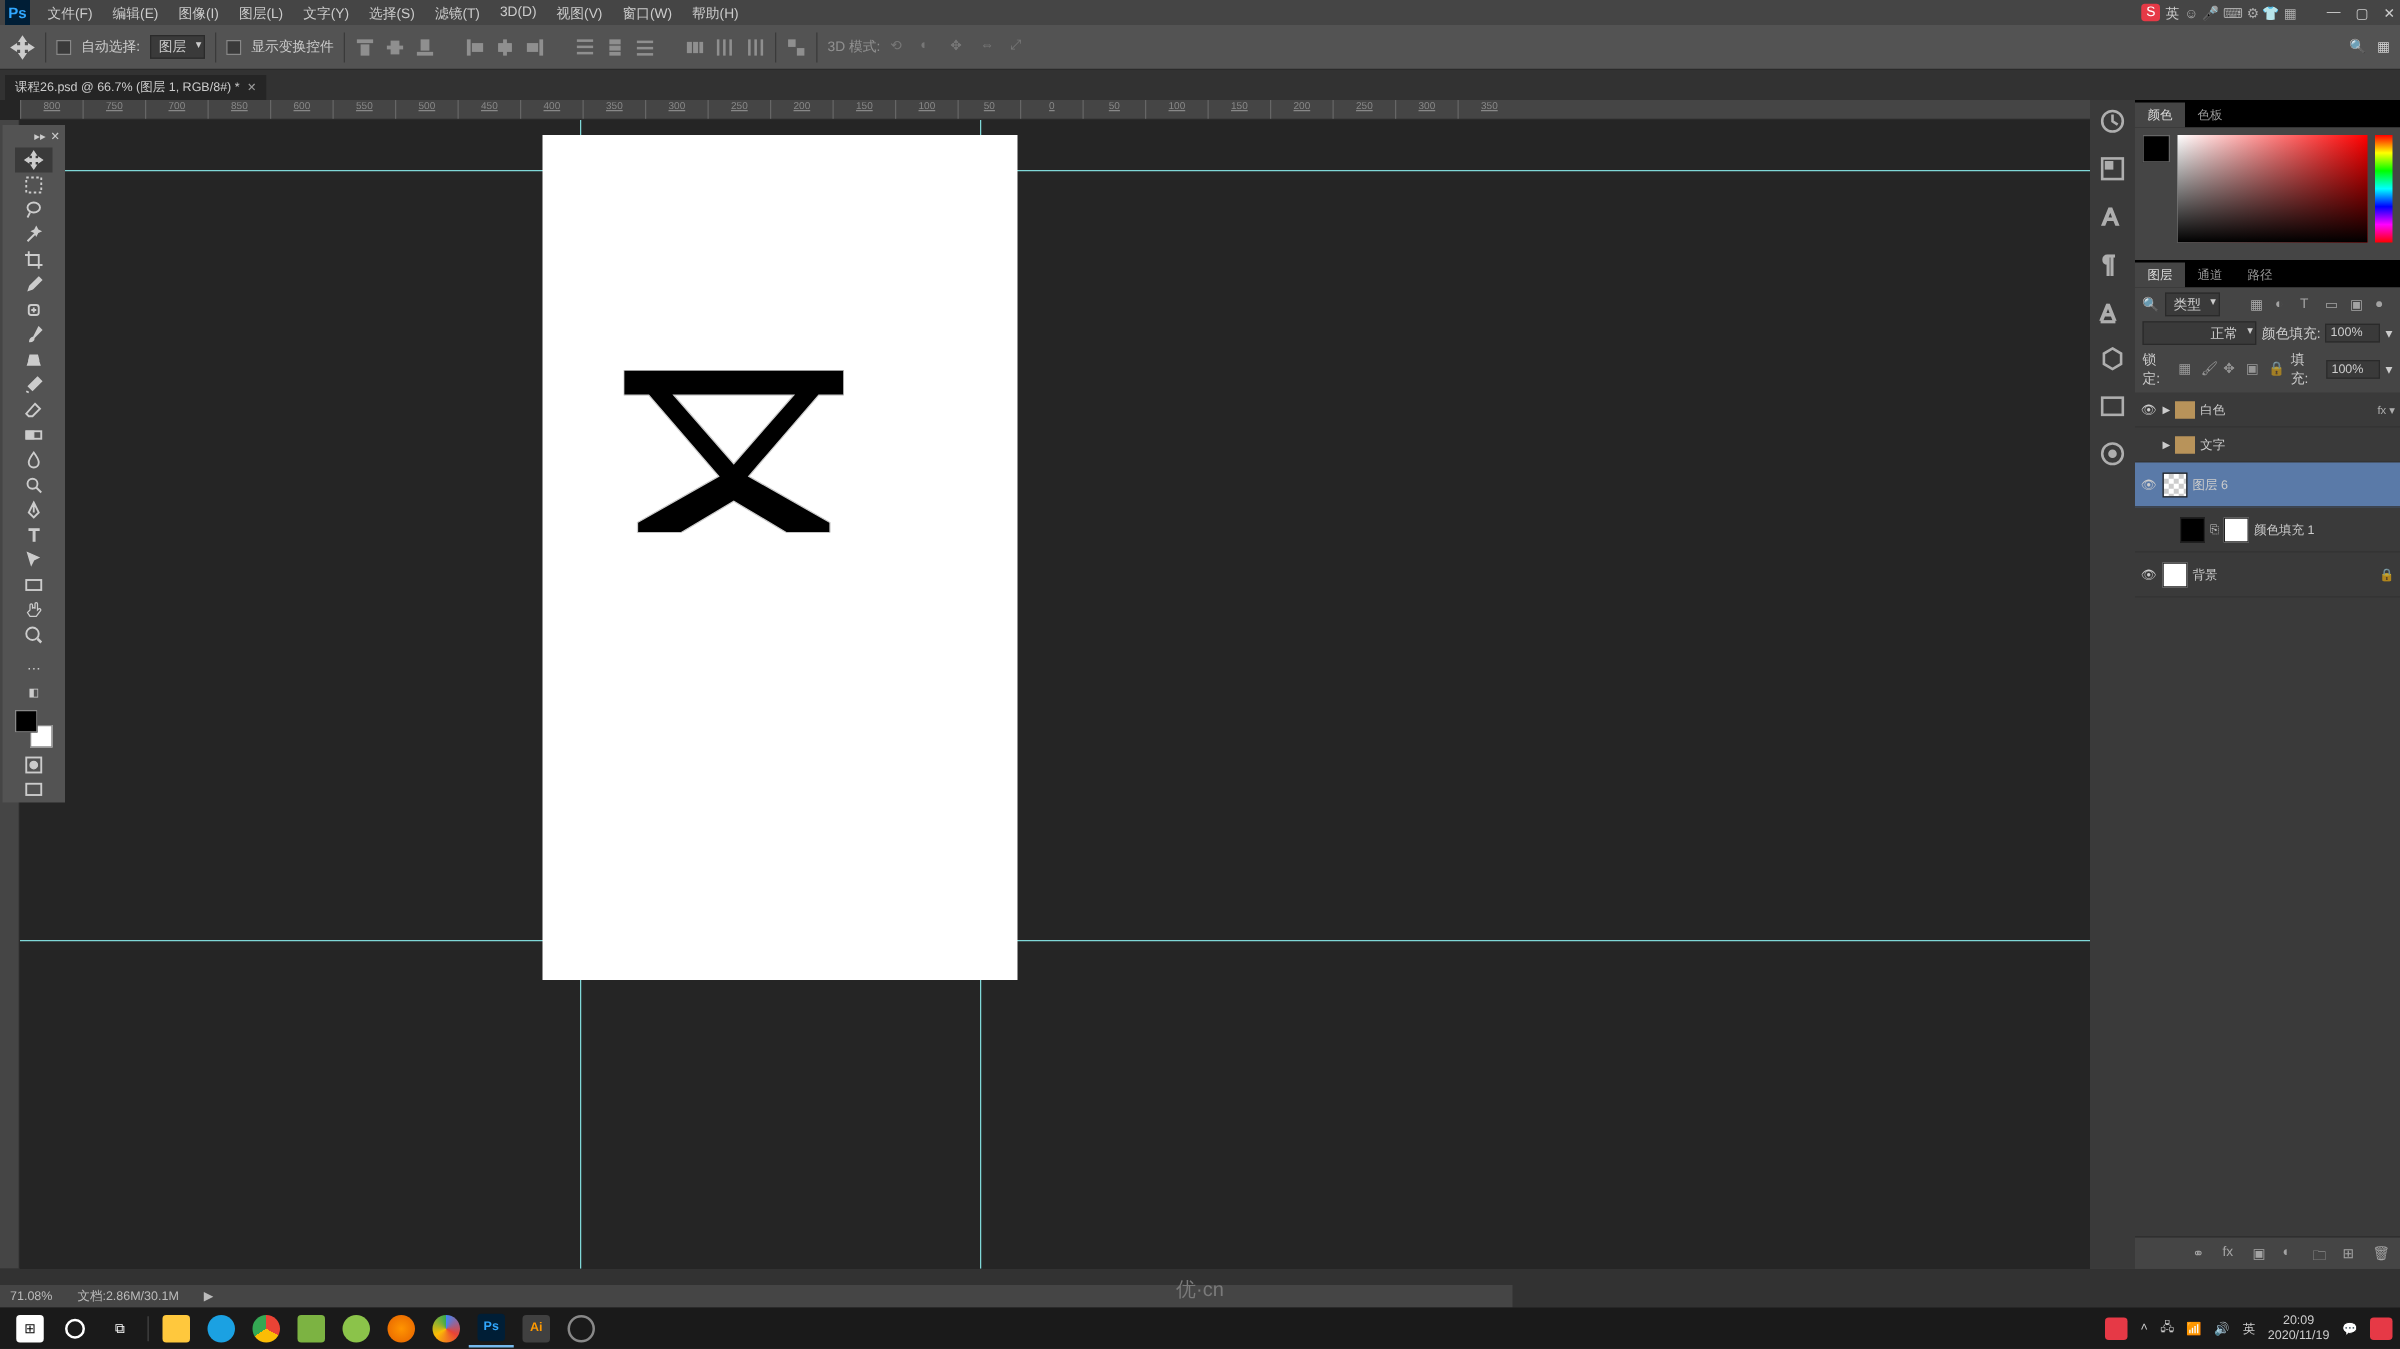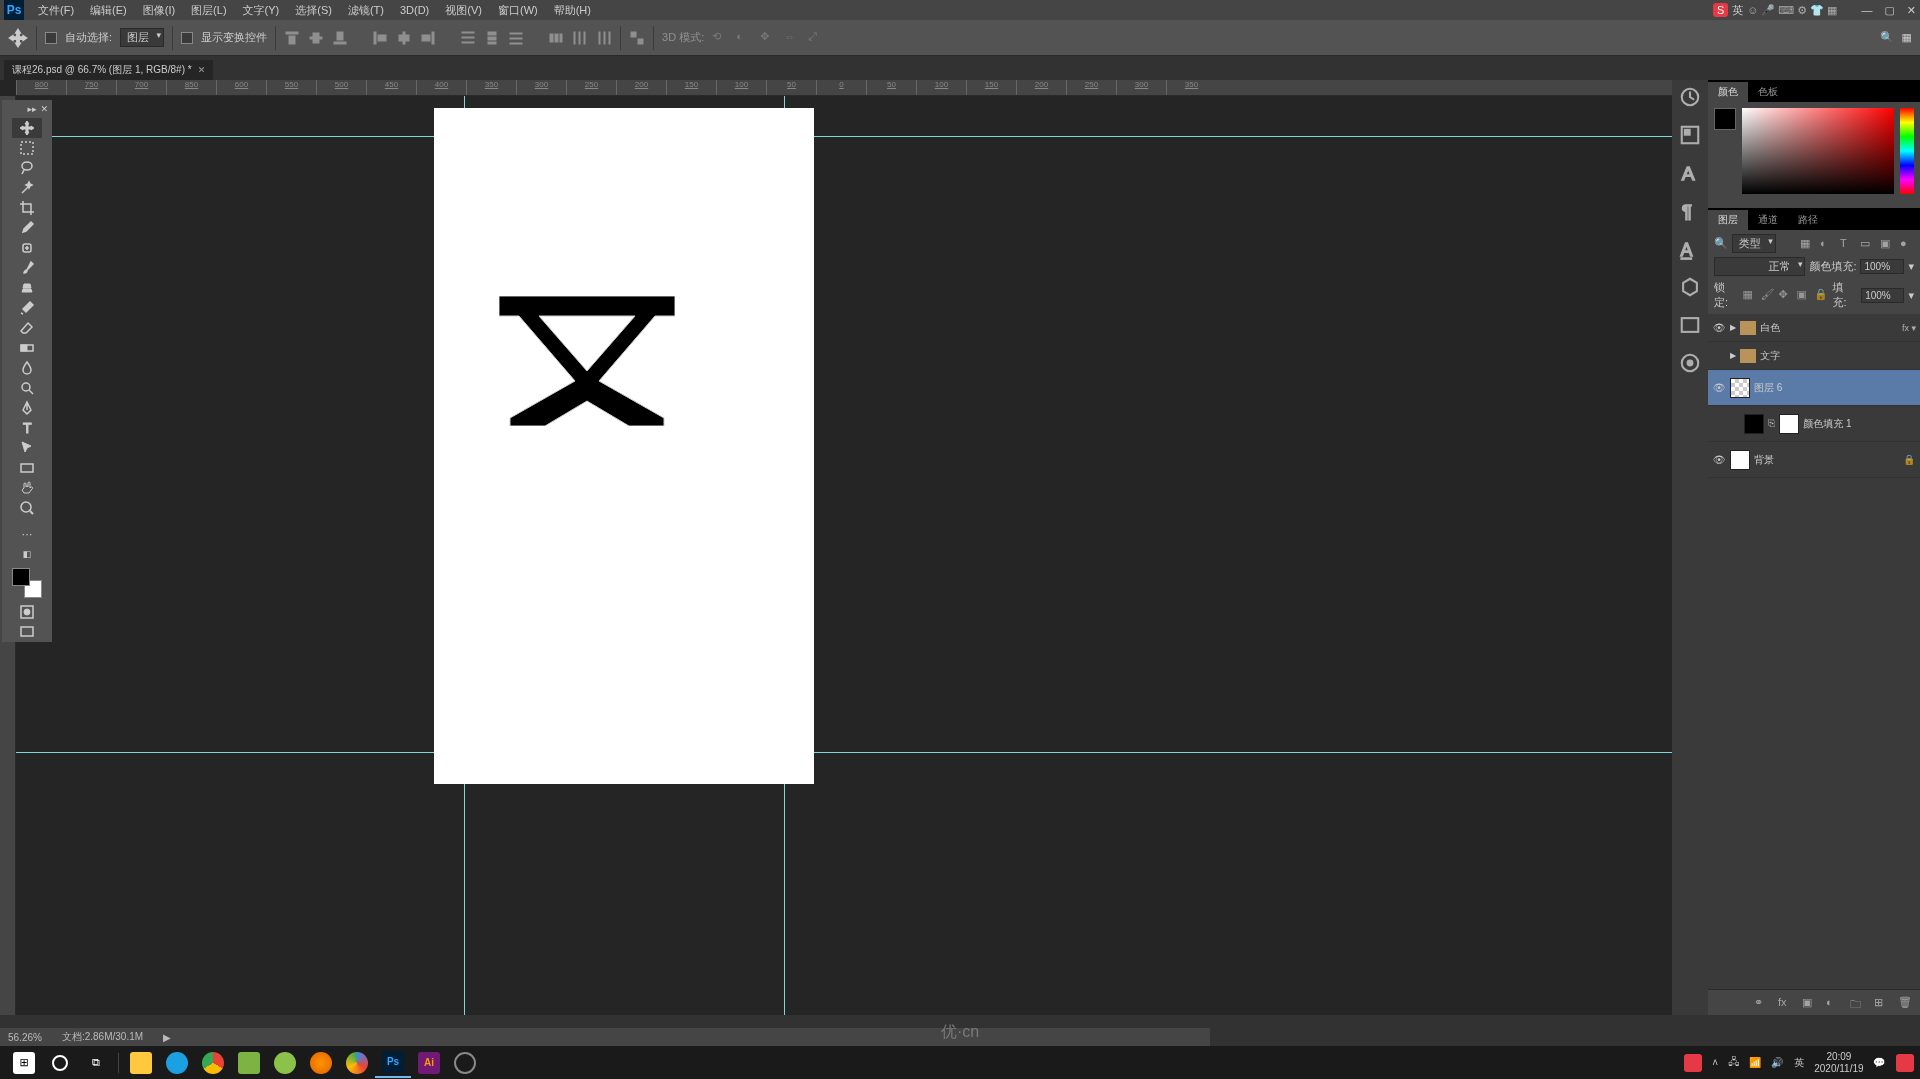--- a/index.html
+++ b/index.html
@@ -552,21 +552,21 @@
       </svg>
     </div>
   <div class="tool">
       <svg viewBox="0 0 16 16">
         <rect x="2" y="3" width="12" height="9" fill="none" stroke-width="1.5"></rect>
       </svg>
     </div>
 </div>
 
 <div class="statusbar">
-  <span>56.26%</span>
+  <span>71.08%</span>
   <span>文档:2.86M/30.1M</span>
   <span>▶</span>
 </div>
 
 <div style="position:absolute;bottom:36px;left:50%;transform:translateX(-50%);color:#7a7a7a;font-size:16px;">
   <span>优·cn</span>
 </div>
 
 <div class="taskbar">
   <div class="task-btn">
@@ -597,21 +597,21 @@
   <div class="task-btn">
       <div class="task-icon" style="background:radial-gradient(#ff9500,#e66000);border-radius:50%"></div>
     </div>
   <div class="task-btn">
       <div class="task-icon" style="background:conic-gradient(#4285f4,#ea4335,#fbbc05,#34a853);border-radius:50%"></div>
     </div>
   <div class="task-btn active">
       <div class="task-icon" style="background:#001e36;color:#31a8ff;display:flex;align-items:center;justify-content:center;font-size:10px;font-weight:bold">Ps</div>
     </div>
   <div class="task-btn">
-      <div class="task-icon" style="background:#701a75;color:#ff9a00;display:flex;align-items:center;justify-content:center;font-size:10px;font-weight:bold">Ai</div>
+      <div class="task-icon" style="background:#404040;color:#ff9a00;display:flex;align-items:center;justify-content:center;font-size:10px;font-weight:bold">Ai</div>
     </div>
   <div class="task-btn">
       <div class="task-icon" style="border:2px solid #888;border-radius:50%"></div>
     </div>
   <div class="taskbar-right">
     <div class="task-icon" style="background:#e63946;width:18px;height:18px;border-radius:3px"></div>
     <span>˄</span>
     <span>🖧</span>
     <span>📶</span>
     <span>🔊</span>

